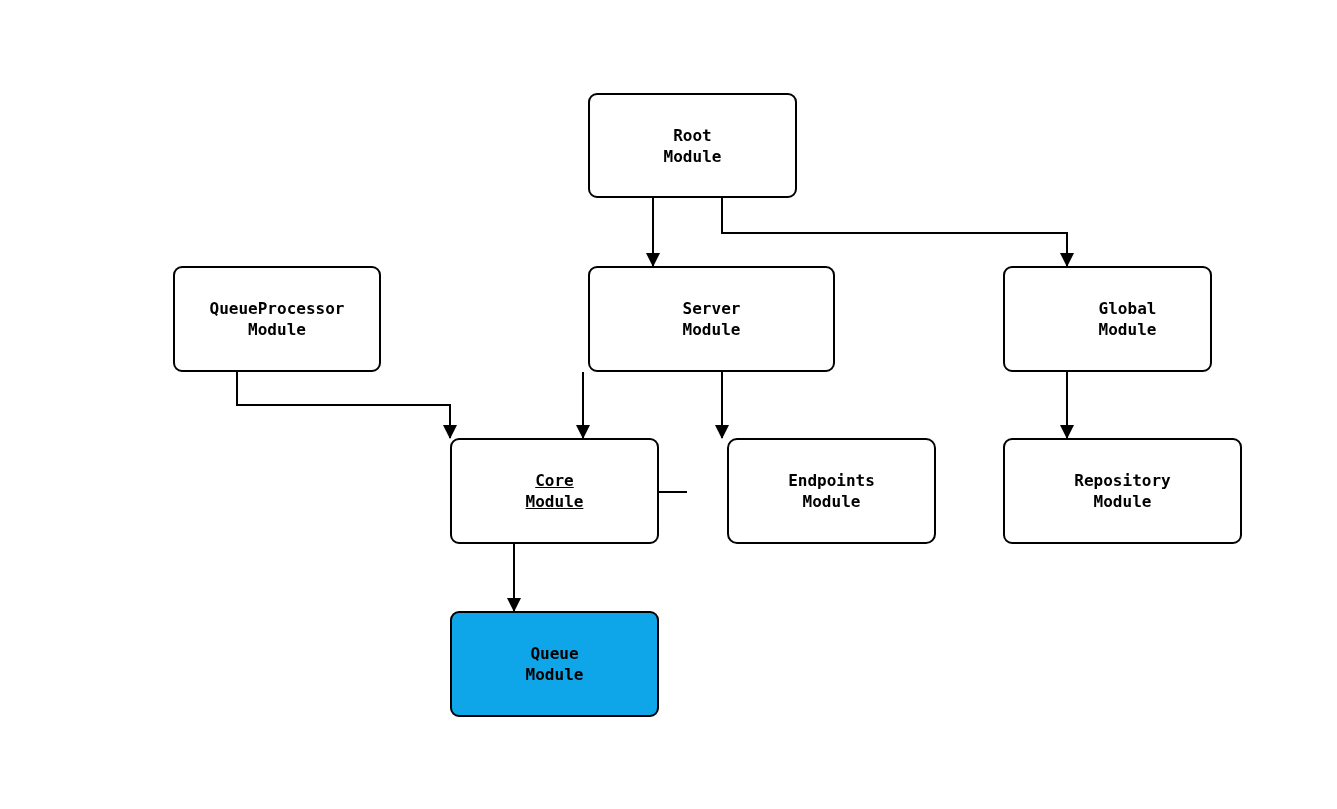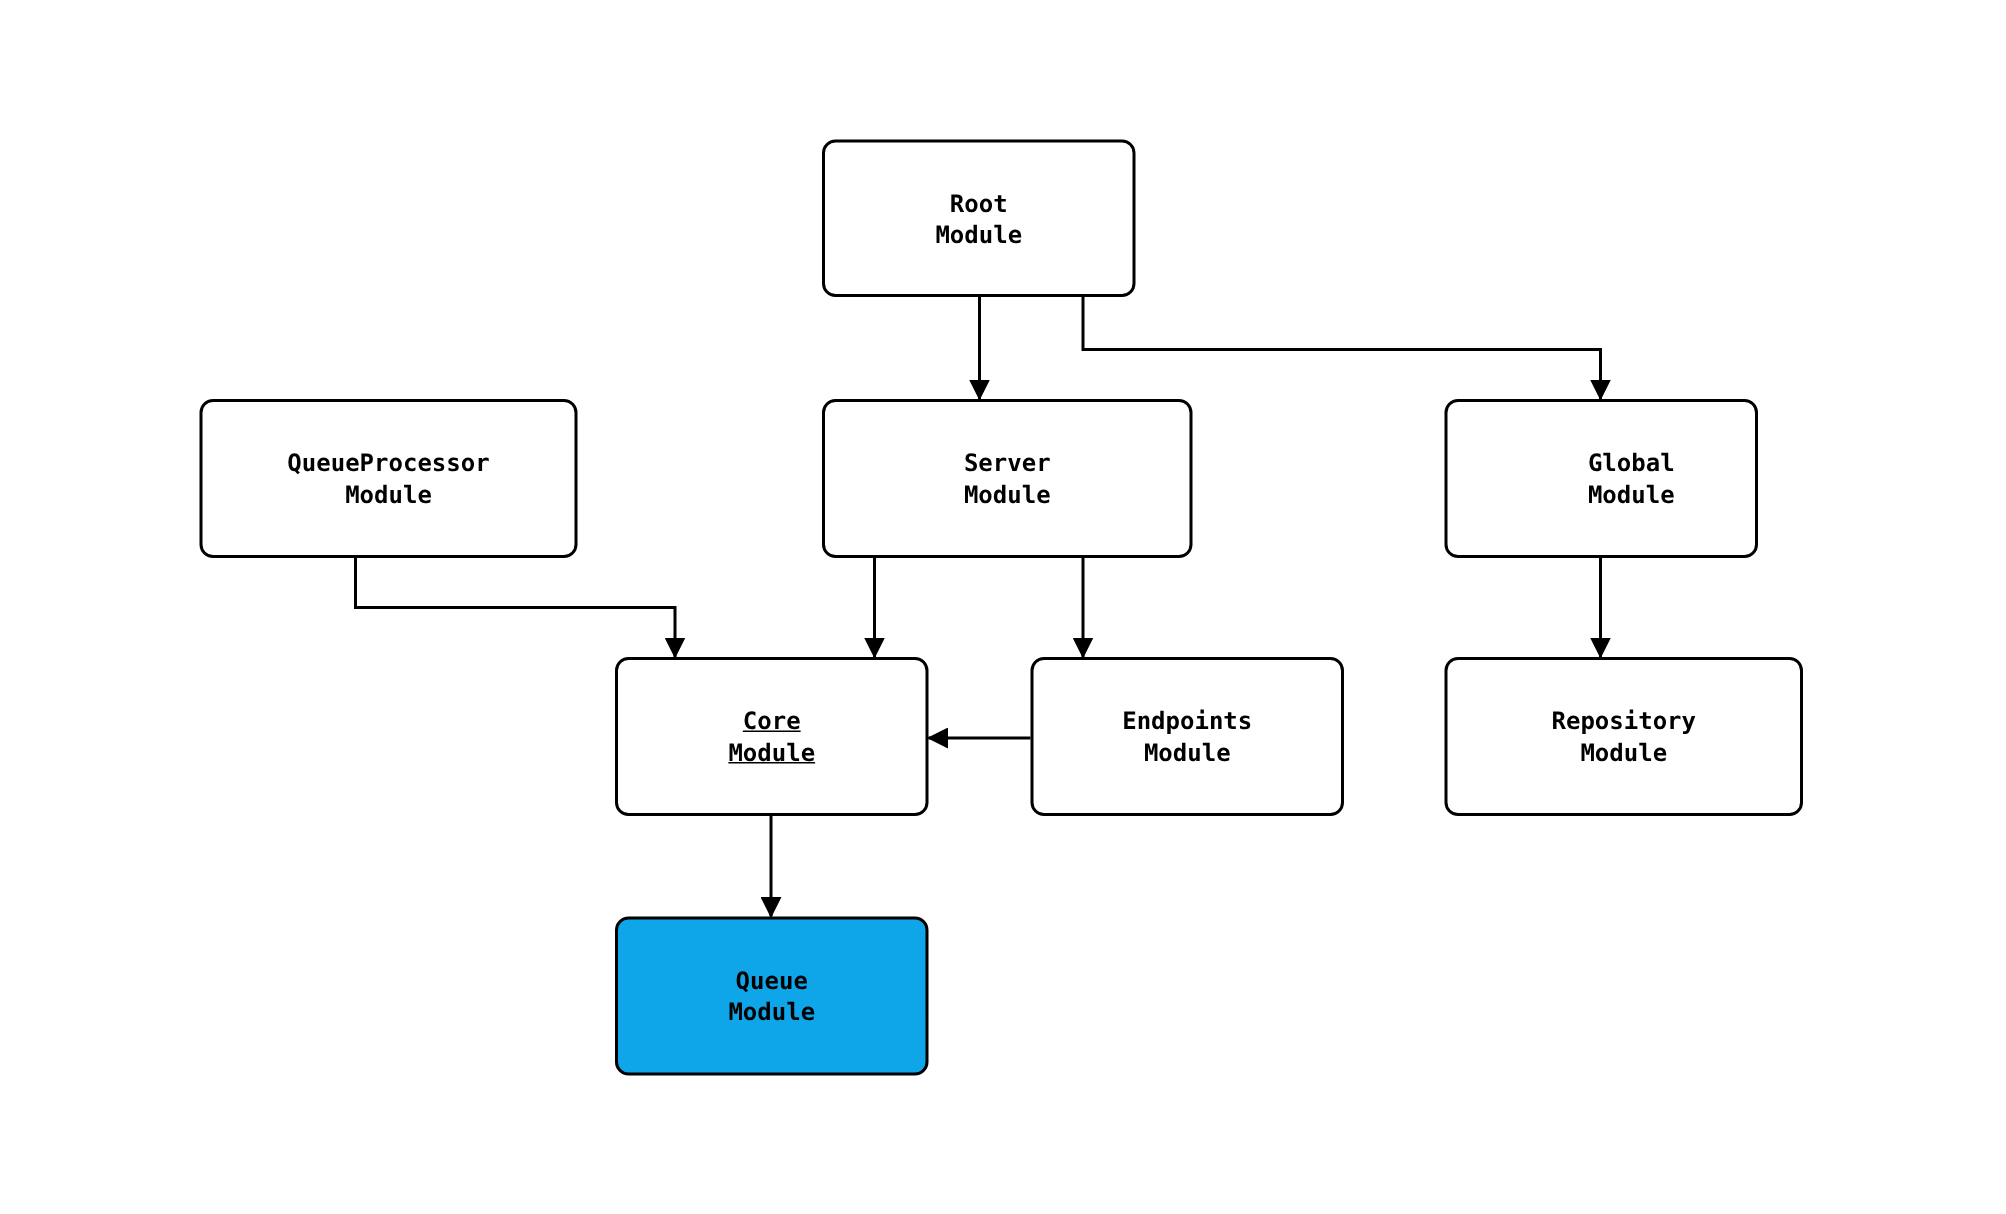--- a/index.html
+++ b/index.html
@@ -43,20 +43,21 @@
   }
 
   .node {
     position: absolute;
     background: #ffffff;
     border: 2px solid #000000;
     border-radius: 9px;
     display: flex;
     align-items: center;
     justify-content: center;
+    margin-left: 40px;
   }
 
   .node-label {
     white-space: pre-line;
     text-align: center;
     font-size: 16px;
     font-weight: bold;
     line-height: 21px;
     color: #000000;
   }
@@ -80,37 +81,37 @@
         <path d="M687,492 L619,492" class="edge" stroke="#000000" marker-end="url(#arrowhead)"></path>
         <path d="M1067,372 L1067,438" class="edge" stroke="#000000" marker-end="url(#arrowhead)"></path>
         <path d="M514,544 L514,611" class="edge" stroke="#000000" marker-end="url(#arrowhead)"></path>
       </g>
   </svg>
   <div class="nodes-layer">
       <div class="node" style="left: 548px; top: 93px; width: 209px; height: 105px; background: rgb(255, 255, 255); border-color: rgb(0, 0, 0);">
         <div class="node-label">Root
 Module</div>
       </div>
-      <div class="node" style="left: 133px; top: 266px; width: 252px; height: 106px; background: rgb(255, 255, 255); border-color: rgb(0, 0, 0);">
+      <div class="node" style="left: 133px; top: 266px; width: 208px; height: 106px; background: rgb(255, 255, 255); border-color: rgb(0, 0, 0);">
         <div class="node-label">QueueProcessor
 Module</div>
       </div>
       <div class="node" style="left: 548px; top: 266px; width: 247px; height: 106px; background: rgb(255, 255, 255); border-color: rgb(0, 0, 0);">
         <div class="node-label">Server
 Module</div>
       </div>
       <div class="node" style="left: 963px; top: 266px; width: 209px; height: 106px; background: rgb(255, 255, 255); border-color: rgb(0, 0, 0); padding-left: 40px;">
         <div class="node-label">Global
 Module</div>
       </div>
       <div class="node" style="left: 410px; top: 438px; width: 209px; height: 106px; background: rgb(255, 255, 255); border-color: rgb(0, 0, 0); text-decoration: underline;">
         <div class="node-label">Core
 Module</div>
       </div>
-      <div class="node" style="left: 687px; top: 438px; width: 209px; height: 106px; background: rgb(255, 255, 255); border-color: rgb(0, 0, 0);">
+      <div class="node" style="left: 687px; top: 438px; width: 209px; height: 106px; background: rgb(255, 255, 255); border-color: rgb(0, 0, 0); border-radius: 10px;">
         <div class="node-label">Endpoints
 Module</div>
       </div>
       <div class="node" style="left: 963px; top: 438px; width: 239px; height: 106px; background: rgb(255, 255, 255); border-color: rgb(0, 0, 0);">
         <div class="node-label">Repository
 Module</div>
       </div>
       <div class="node" style="left: 410px; top: 611px; width: 209px; height: 106px; background: #0ea5e9; border-color: rgb(0, 0, 0);">
         <div class="node-label">Queue
 Module</div>

